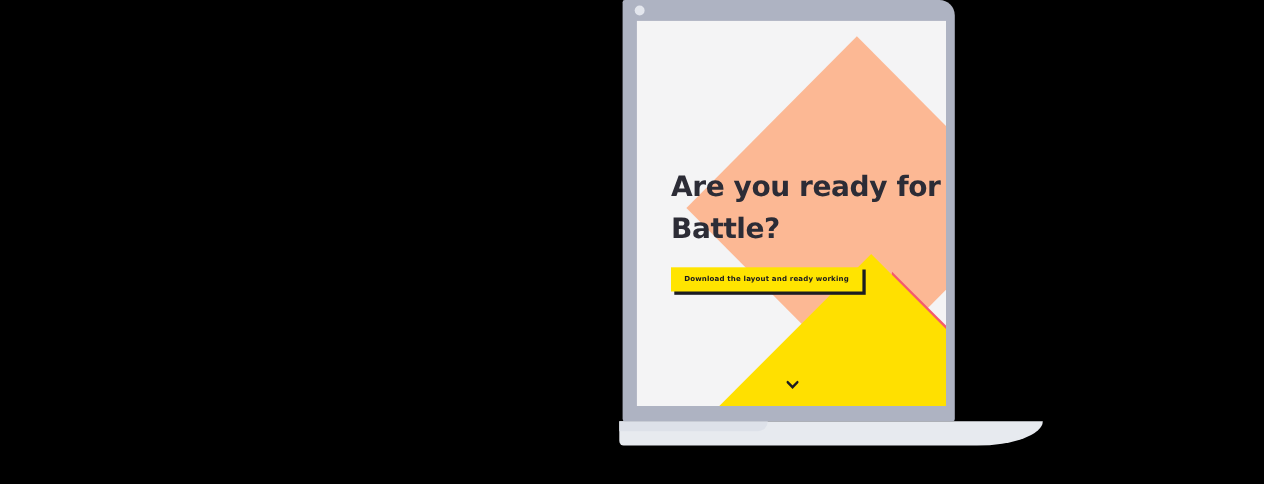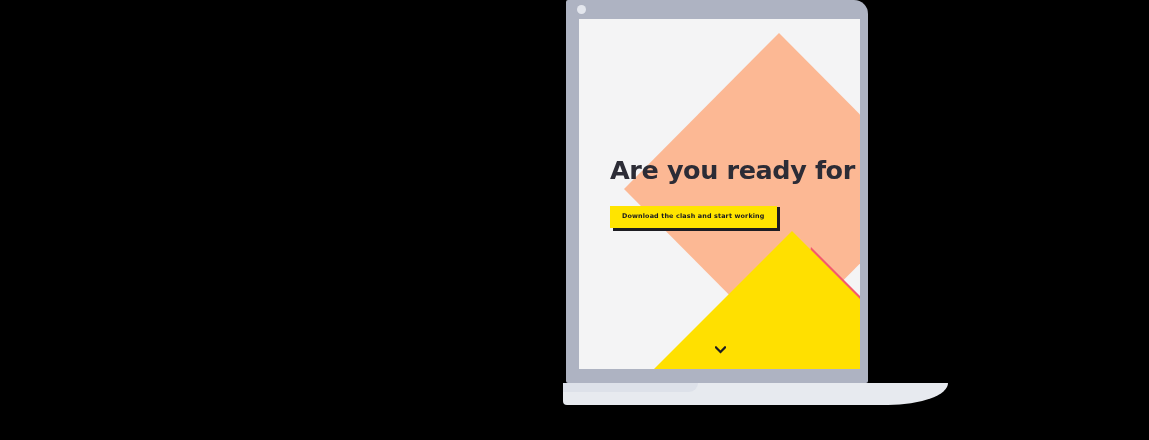--- a/index.html
+++ b/index.html
@@ -197,24 +197,25 @@
         <div class="page-canvas">
 
           <svg class="shape-layer" viewBox="0 0 281 350" width="281" height="350">
             <polygon fill="#fcb894" points="200,14 355,170 200,326 45,170"></polygon>
             <polygon fill="#f45a6d" points="232,228 300,296 300,340 225,265"></polygon>
             <polygon fill="#ffe000" points="213,212 390,389 213,566 36,389"></polygon>
           </svg>
 
           <div class="hero-text">
             <h1 class="hero-heading">Are you ready for the</h1>
+            <h1 class="hero-heading">Battle?</h1>
 
             <div class="cta-wrap">
               <div class="cta-shadow"></div>
-              <button class="cta-button">Download the clash and start working</button>
+              <button class="cta-button">Download the layout and ready working</button>
             </div>
           </div>
 
           <div class="scroll-chevron">
             <svg width="11" height="8" viewBox="0 0 11 8">
               <path d="M1 1.4 L5.5 6 L10 1.4" stroke="#1c1c22" stroke-width="2.2" fill="none" stroke-linecap="square"></path>
             </svg>
           </div>
 
         </div>

